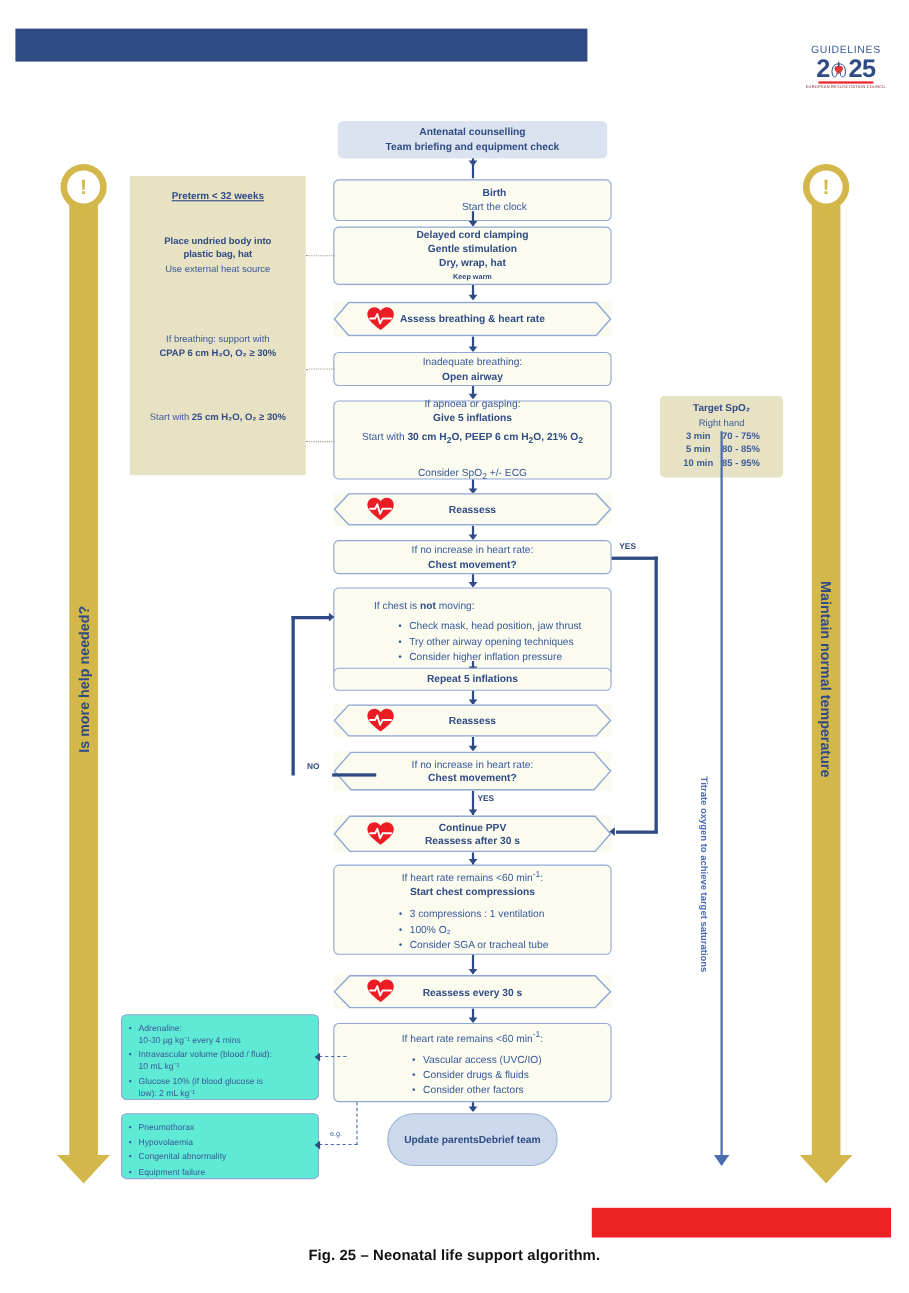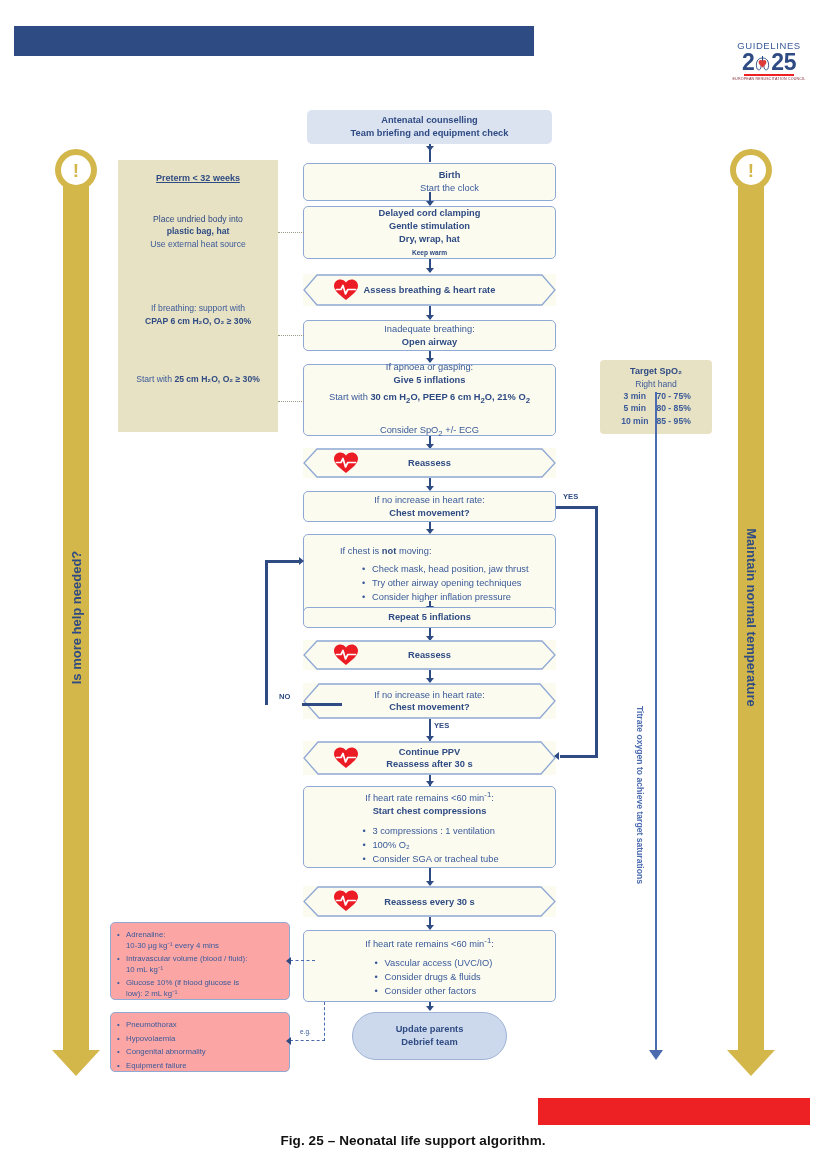--- a/index.html
+++ b/index.html
@@ -88,31 +88,31 @@
     left:600px;top:360px;width:112px;height:74px;background:#e8e2c4;border-radius:4px;
     box-sizing:border-box;font-size:8.6px;color:#3a5a99;line-height:12.6px;text-align:center;
     padding-top:5px;
   }
   #spo2 .ttl{font-weight:bold;color:#2f4b83;font-size:9px;}
   #spo2 table{margin:0 auto;border-collapse:collapse;font-size:8.6px;color:#3a5a99;font-weight:bold;}
   #spo2 td{padding:0 4px;line-height:12.2px;}
 
   
   .note{
-    box-sizing:border-box;background:#fca5a5;border:1.1px solid #8fa8d4;border-radius:5px;
+    box-sizing:border-box;background:#5eead4;border:1.1px solid #8fa8d4;border-radius:5px;
     font-size:7.8px;color:#3a5a99;line-height:10.6px;padding:7px 2px 7px 6px;
   }
   .note .it{padding-left:9px;position:relative;margin-bottom:3px;}
   .note .it:before{content:"\2022";position:absolute;left:0;}
 
   
   #update{
     left:352px;top:1012px;width:155px;height:48px;background:#ccd8ec;
     border:1.1px solid #9fb3d6;border-radius:24px;box-sizing:border-box;
-    display:flex;flex-direction:column;align-items:center;justify-content:center;
+    display:flex;flex-direction:row;align-items:center;justify-content:center;
     font-size:9.3px;font-weight:bold;color:#2f4b83;line-height:13px;
   }
 
   
   .conn{position:absolute;background:#2f4b83;}
   .arrowdn{
     position:absolute;width:0;height:0;border-left:4px solid transparent;
     border-right:4px solid transparent;border-top:5px solid #2f4b83;
   }
   .arrowlt{
@@ -185,21 +185,21 @@
         <div class="bang">!</div>
       </div>
   </div>
   <div class="vtext" style="top:440px;transform:rotate(90deg);">Maintain normal temperature</div>
   <div class="vtip" style="top:880px;"></div>
 </div>
 
 <div class="abs" id="preterm">
   <div class="ttl">Preterm &lt; 32 weeks</div>
   <div style="text-align:center;margin-top:28px;">
-    <div class="b" style="font-weight:normal;color:#2f4b83;">Place undried body into</div>
+    <div class="b" style="font-weight:bold;color:#2f4b83;">Place undried body into</div>
     <div class="b" style="font-weight:bold;color:#2f4b83;">plastic bag, hat</div>
     <div>Use external heat source</div>
   </div>
   <div style="text-align:center;margin-top:52px;">
     <div>If breathing: support with</div>
     <div style="font-weight:bold;color:#2f4b83;">CPAP 6 cm H₂O, O₂ ≥ 30%</div>
   </div>
   <div style="text-align:center;margin-top:46px;">
     <span>Start with </span><span style="font-weight:bold;color:#2f4b83;">25 cm H₂O, O₂ ≥ 30%</span>
   </div>

